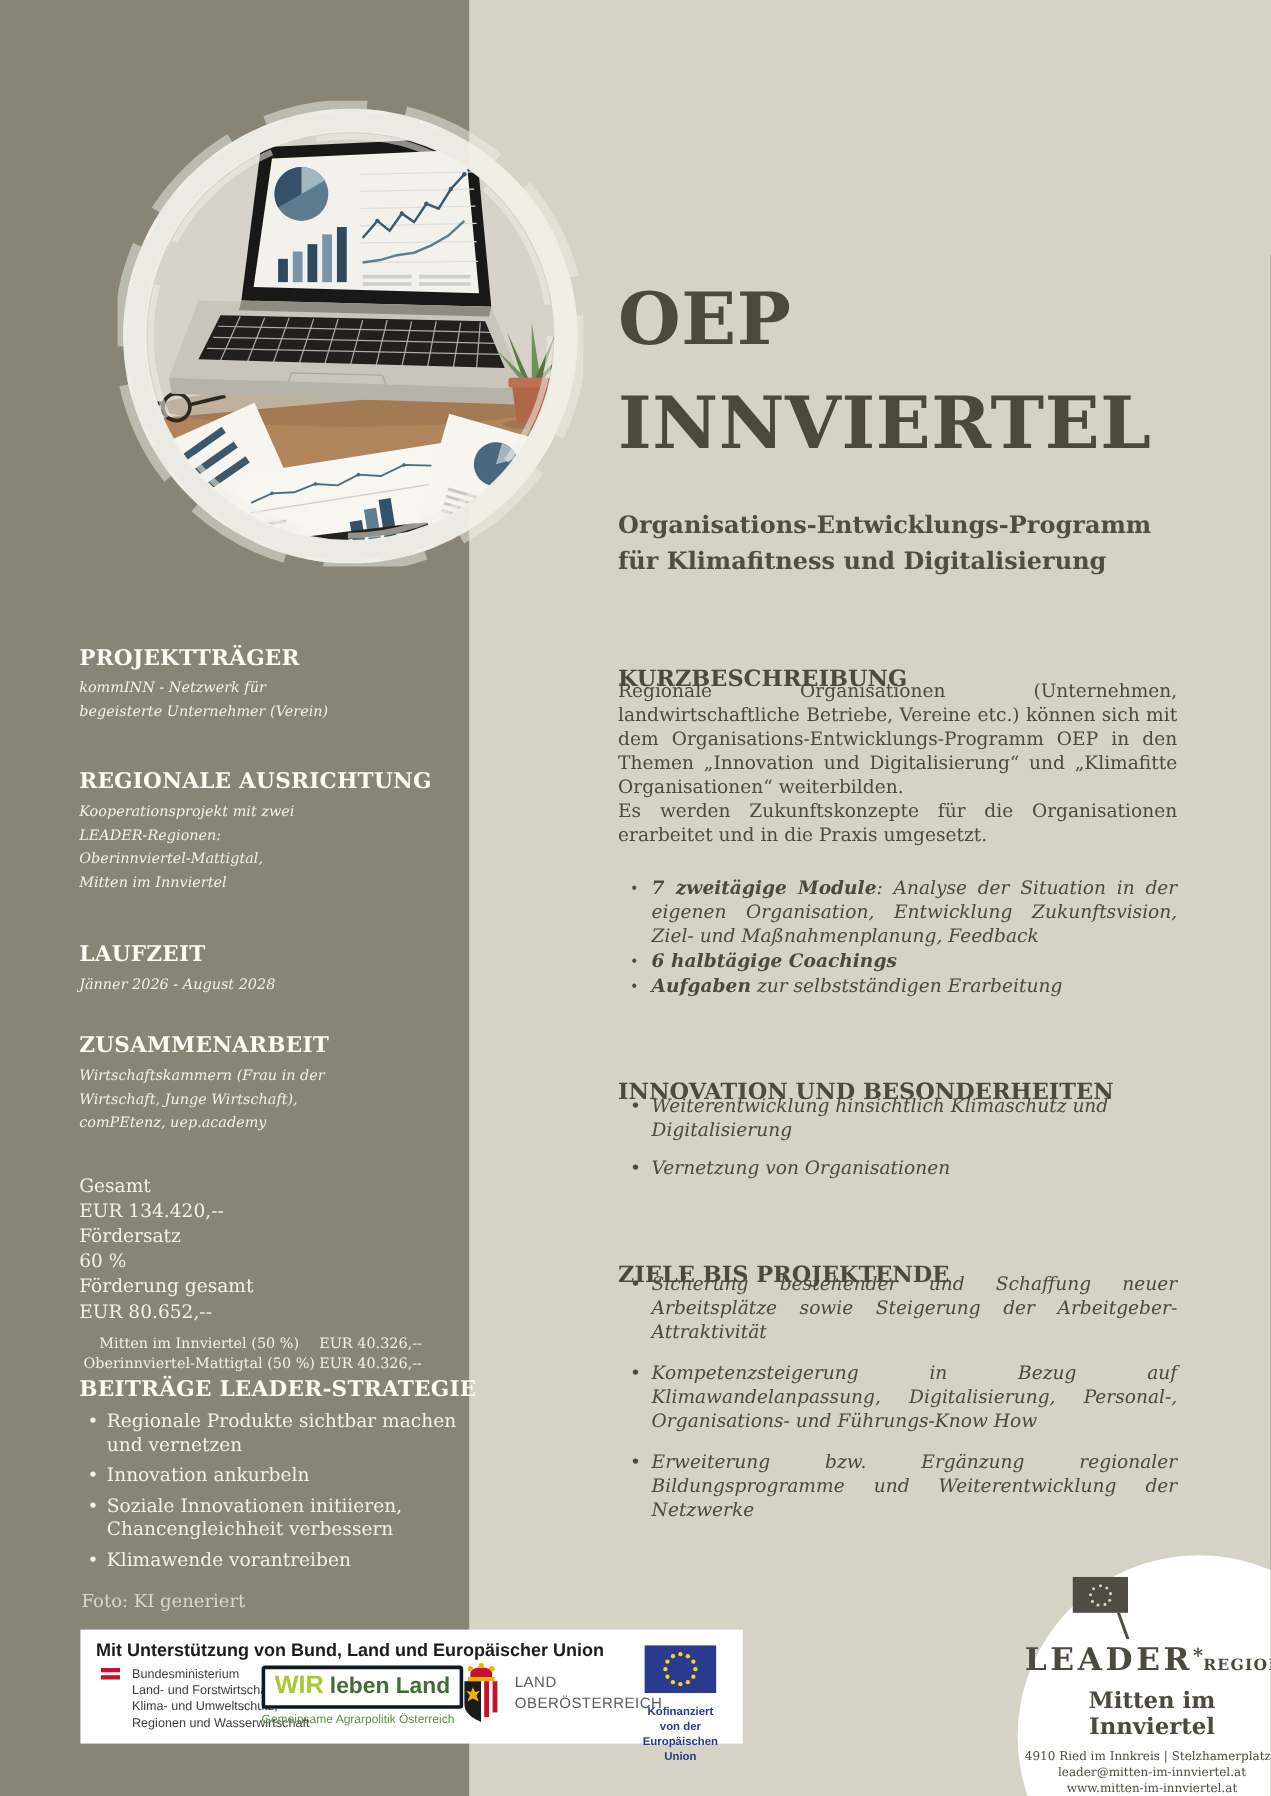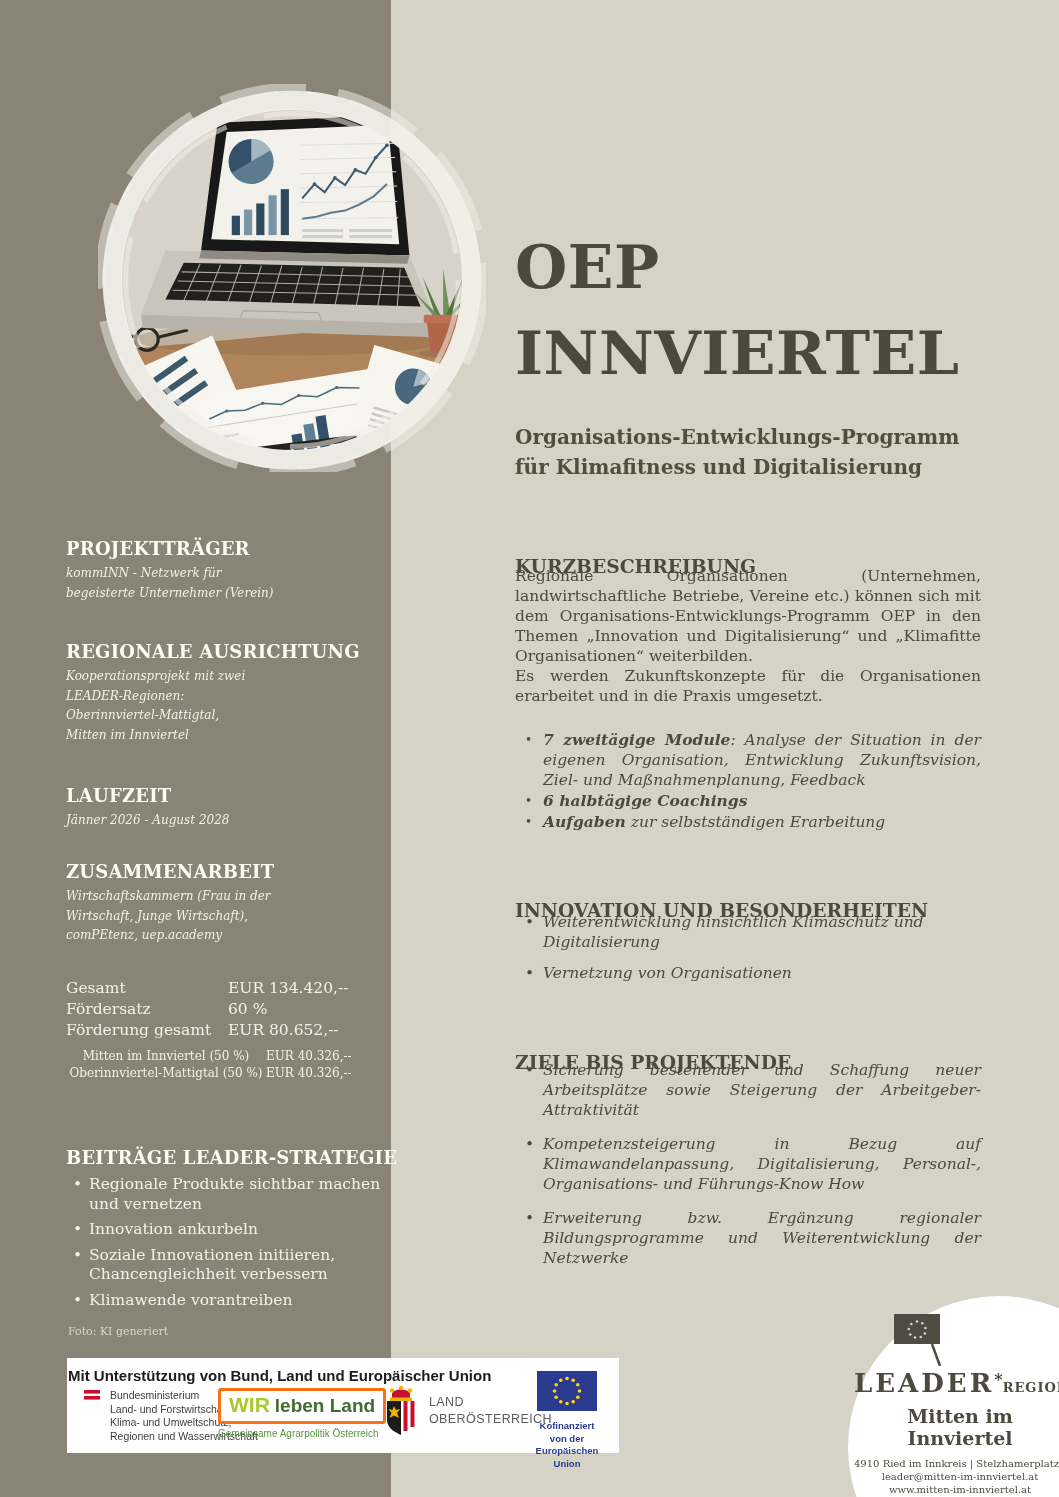--- a/index.html
+++ b/index.html
@@ -13,52 +13,52 @@
   
   .title-block{position:absolute;left:515px;top:224px;width:470px;}
   .title-block h1{margin:0;font-size:60px;line-height:86px;font-weight:bold;letter-spacing:.5px;color:#4b493c;}
   .subtitle{margin:26px 0 0;font-size:20px;line-height:30px;font-weight:bold;color:#504f3e;}
 
   
   .side-sec{position:absolute;left:66px;width:316px;color:#f3f1e8;}
   .side-sec h3{margin:0 0 3px;font-size:18px;line-height:24px;letter-spacing:.2px;color:#fbfaf3;white-space:nowrap;}
   .side-sec .body{margin:0;font-size:12px;line-height:19.5px;white-space:pre-line;font-style:italic;}
   #sec-pt{top:537px}#sec-ra{top:640px}#sec-lz{top:784px}#sec-za{top:860px}#sec-ko{top:978px}#sec-bs{top:1146px}
-  .krow{display:flex;font-size:15.5px;line-height:21px;}
+  .krow{display:flex;font-size:15.5px;line-height:21px;flex-direction:column;}
   .krow .kl{width:162px;flex:none;}
   .ksub{display:flex;font-size:12px;line-height:16.5px;}
   .ksub .kl{width:200px;flex:none;text-align:center;}
   .ksub-wrap{margin-top:7px;}
   .blist{margin:5px 0 0;padding:0;list-style:none;font-size:15.5px;line-height:19.5px;}
   .blist li{position:relative;padding-left:23px;margin-bottom:6px;}
   .blist li::before{content:"•";position:absolute;left:7px;}
-  .photo-credit{position:absolute;left:68px;top:1325px;font-size:11px;color:#dbd7c9;}
+  .photo-credit{position:absolute;left:68px;top:1325px;font-size:15px;color:#dbd7c9;}
 
   
   .main-sec{position:absolute;left:515px;width:466px;}
   #kb-title{top:536px}#kb-text{top:566px}#kb-list{top:730px}
   #in-title{top:880px}#in-list{top:912px}
   #zi-title{top:1032px}#zi-list{top:1060px}
   .body-p{margin:0;font-size:15.5px;line-height:20px;text-align:justify;}
   .rlist{margin:0;padding:0;list-style:none;font-size:15.5px;line-height:20px;font-style:italic;}
   .rlist li{position:relative;padding-left:28px;}
   .rlist li::before{content:"•";position:absolute;left:10px;}
   .klist li{margin-bottom:1px;text-align:justify;}
   .klist li::before{font-size:12px;}
   .ilist li{margin-bottom:11px;}
   .zlist li{margin-bottom:14px;text-align:justify;}
 
   
   .footer-bar{position:absolute;left:67px;top:1358px;width:552px;height:95px;background:#ffffff;
               font-family:"Liberation Sans",sans-serif;}
-  .support{position:absolute;left:1px;top:9px;font-size:15px;font-weight:bold;color:#1b1b1b;white-space:nowrap;}
+  .support{position:absolute;left:13px;top:9px;font-size:15px;font-weight:bold;color:#1b1b1b;white-space:nowrap;}
   .bmk{position:absolute;left:17px;top:31px;display:flex;}
   .bmk .txt{margin-left:9px;font-size:10.5px;line-height:13.5px;color:#3d3d3d;white-space:pre-line;}
   .wir{position:absolute;left:151px;top:30px;width:160px;text-align:center;}
-  .wir .box{display:inline-block;border:3px solid #f97316;border-radius:3px;padding:2px 8px 4px;background:#fff;white-space:nowrap;}
+  .wir .box{display:inline-block;border:3px solid #0f172a;border-radius:3px;padding:2px 8px 4px;background:#fff;white-space:nowrap;}
   .wir .big{font-size:21px;font-weight:bold;color:#a9c92f;}
   .wir .rest{font-size:19px;font-weight:bold;color:#3f6d33;margin-left:5px;}
   .wir .sub{font-size:10px;color:#5a9140;margin-top:4px;white-space:nowrap;}
   .ooe{position:absolute;left:316px;top:27px;display:flex;align-items:center;}
   .ooe .txt{margin-left:10px;font-size:12.5px;line-height:17px;color:#5c5c5e;letter-spacing:.4px;white-space:pre-line;}
   .euf{position:absolute;left:468px;top:13px;width:64px;text-align:center;}
   .euf .cap{font-size:9.5px;line-height:12.5px;font-weight:bold;color:#2a3b8f;margin-top:5px;white-space:pre-line;}
 
   
   .badge{position:absolute;left:848px;top:1296px;width:302px;height:302px;background:#ffffff;border-radius:50%;}

